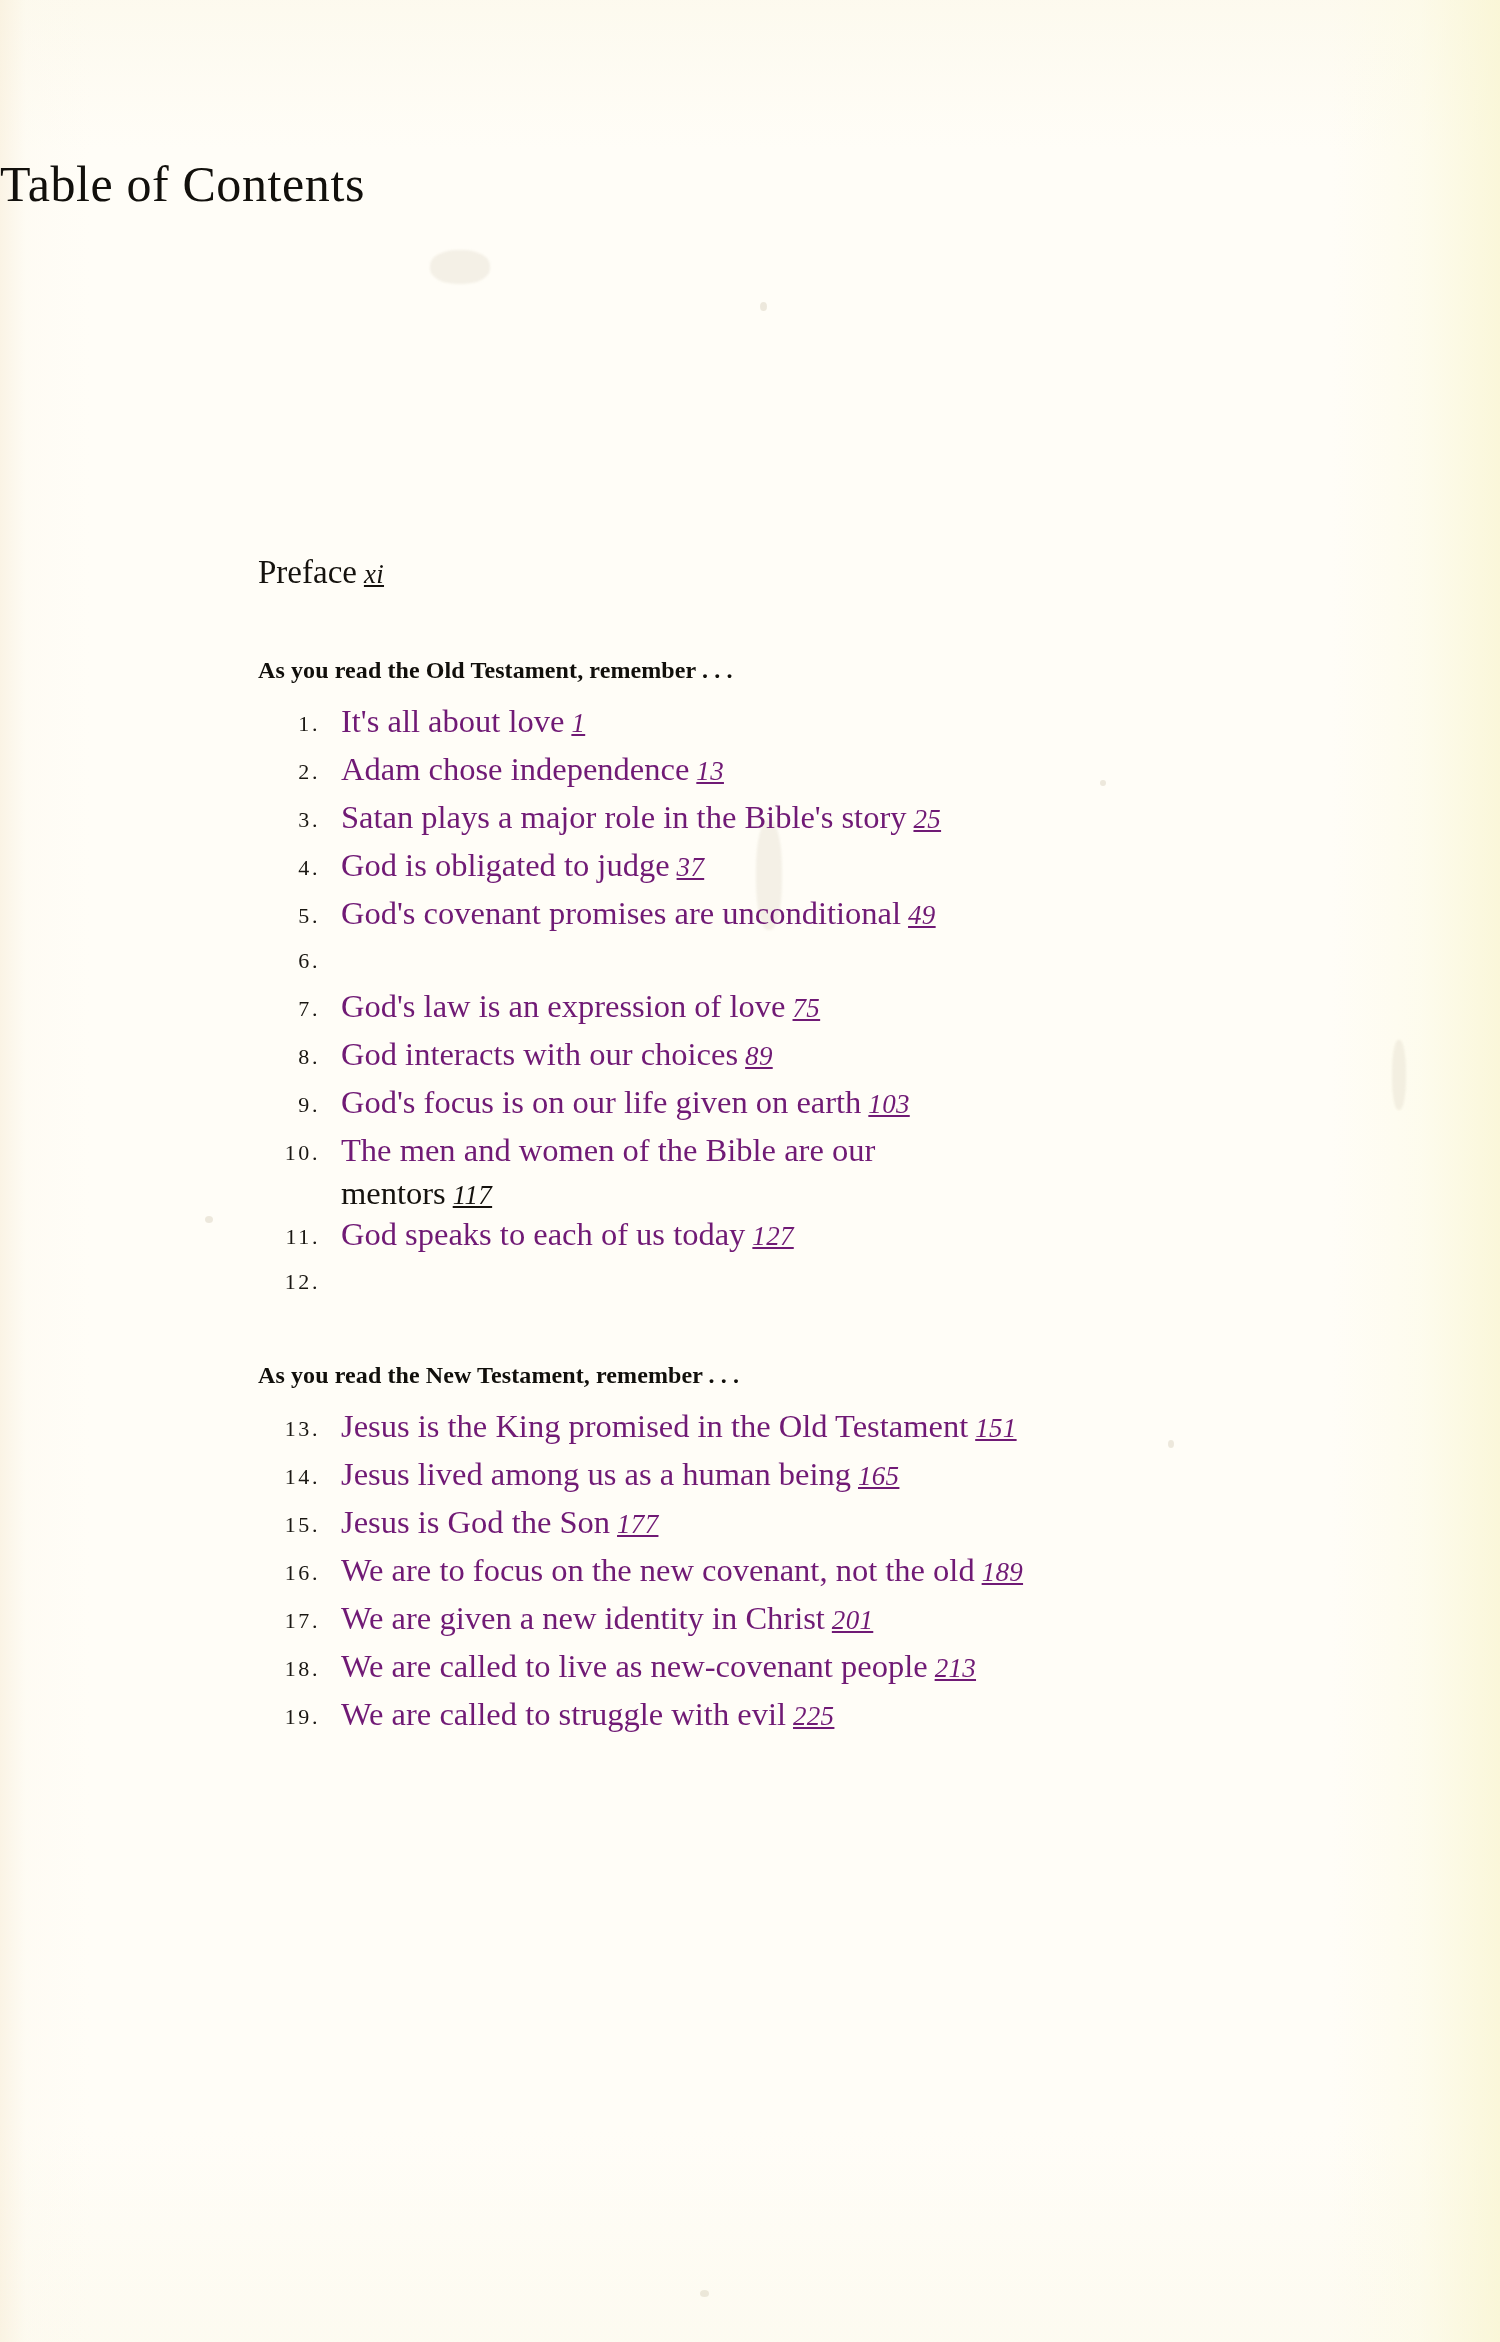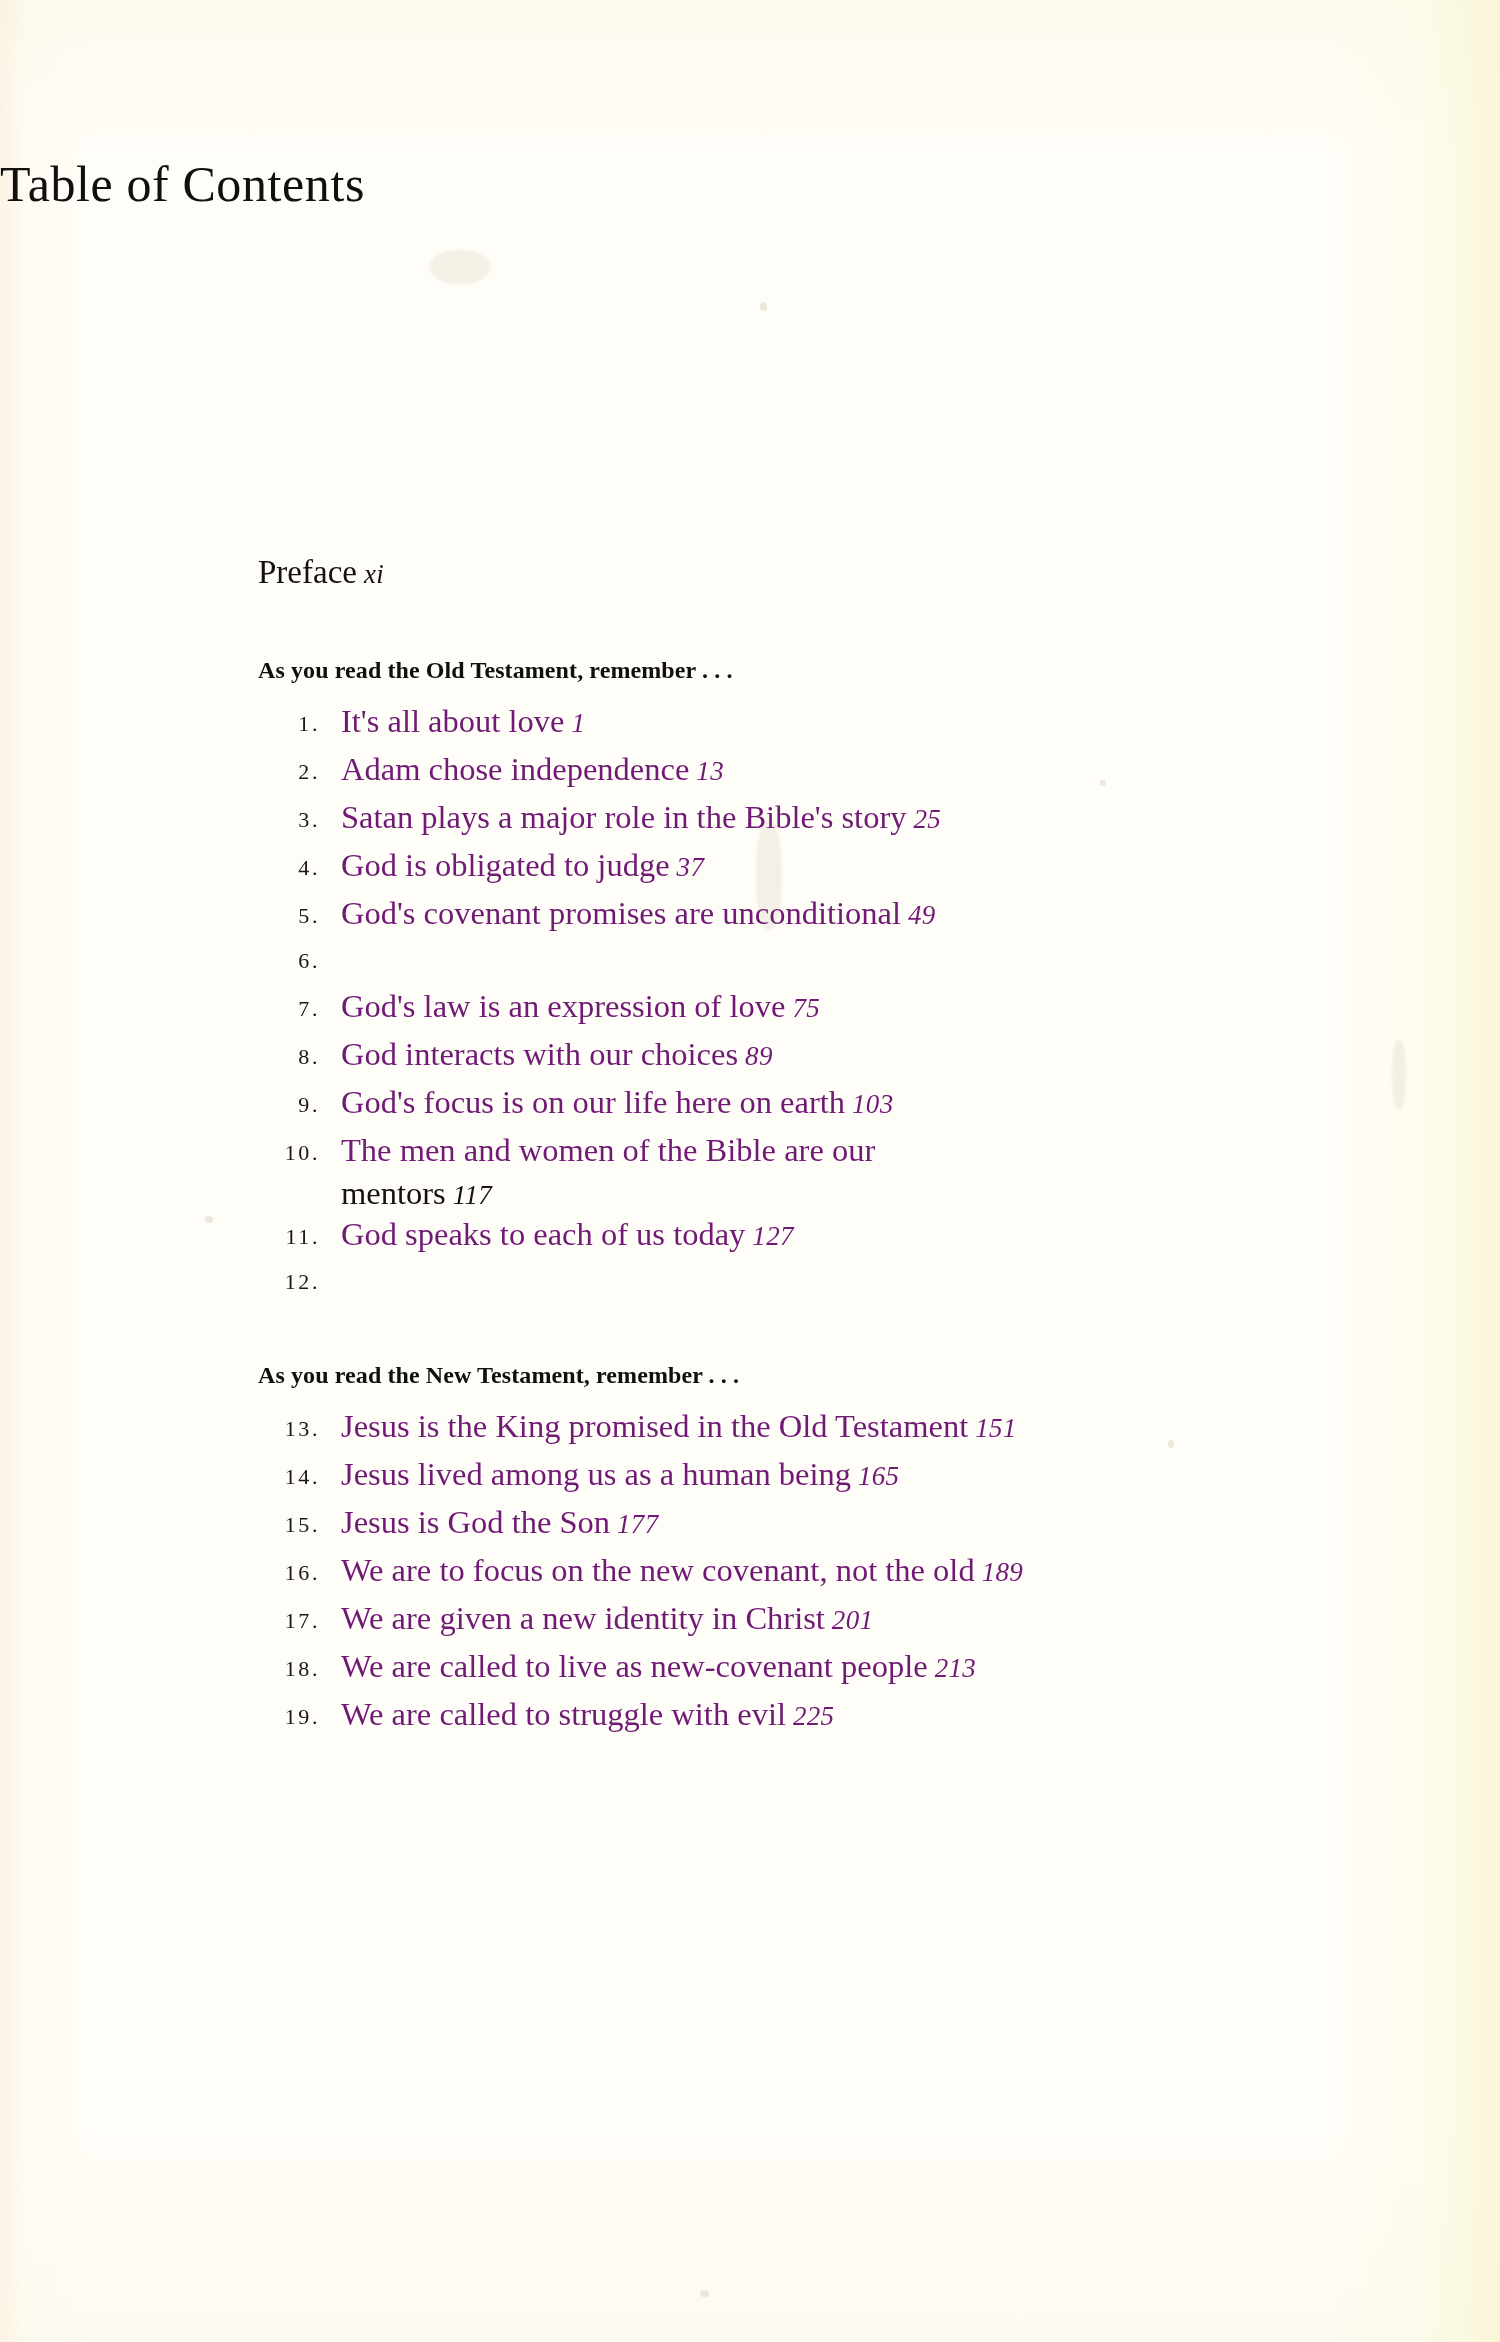--- a/index.html
+++ b/index.html
@@ -131,20 +131,21 @@
     flex: 1 1 auto;
     padding-left: 21px;
     color: #701a75;
   }
 
   .page-num {
     font-style: italic;
     font-size: 27px;
     padding-left: 7px;
     letter-spacing: 0.3px;
+    text-decoration: underline;
   }
 
   .wrap-line {
     display: flex;
     font-size: 32.5px;
     line-height: 34px;
   }
   .wrap-line .spacer {
     flex: 0 0 auto;
     width: 62px;
@@ -214,21 +215,21 @@
           <span class="entry-text"><span>God's law is an expression of love</span><span class="page-num">75</span></span>
         </li>
 
         <li class="entry">
           <span class="entry-num">8.</span>
           <span class="entry-text"><span>God interacts with our choices</span><span class="page-num">89</span></span>
         </li>
 
         <li class="entry">
           <span class="entry-num">9.</span>
-          <span class="entry-text"><span>God's focus is on our life here on earth</span><span class="page-num">103</span></span>
+          <span class="entry-text"><span>God's focus is on our life given on earth</span><span class="page-num">103</span></span>
         </li>
 
         <li class="entry" style="display:block;">
           <div style="display:flex; align-items:baseline;">
             <span class="entry-num">10.</span>
             <span class="entry-text">The men and women of the Bible are our</span>
           </div>
           <div class="wrap-line">
             <span class="spacer"></span>
             <span class="cont"><span>mentors</span><span class="page-num">117</span></span>

